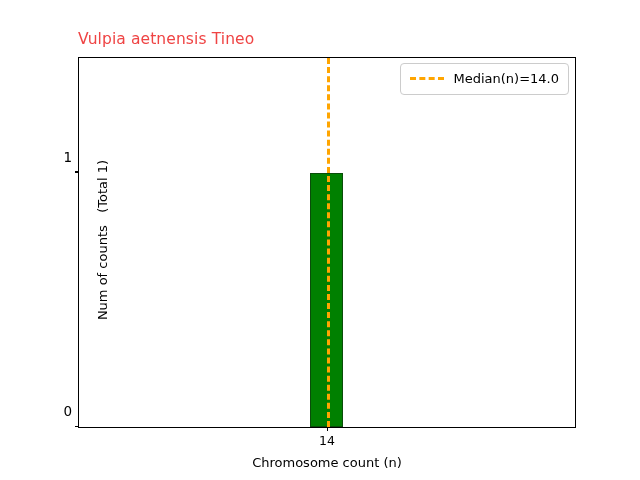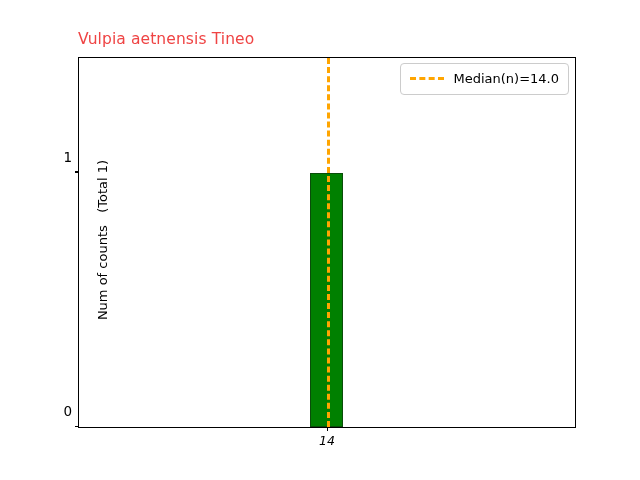--- a/index.html
+++ b/index.html
@@ -171,31 +171,32 @@
 
     <div id="median-line" style="left: 50%;"></div>
 
     <div class="ytick-mark" style="bottom: 0%;"></div>
     <div class="ytick-label" style="bottom: 0%;">0</div>
 
     <div class="ytick-mark" style="bottom: 68.97%;"></div>
     <div class="ytick-label" style="bottom: 68.97%;">1</div>
 
     <div class="xtick-mark" style="left: 50%;"></div>
-    <div class="xtick-label" style="left: 50%; font-style: italic;">14</div>
+    <div class="xtick-label" style="left: 50%;">14</div>
 
     <div id="legend">
       <div class="legend-row">
         <span class="legend-swatch">
           <span class="dash-sample"></span>
         </span>
         <span class="legend-text">Median(n)=14.0</span>
       </div>
     </div>
 
   </div>
 
   <div id="ylabel">
     <span class="yline1">Num of counts</span><span>&nbsp;&nbsp;&nbsp;</span><span class="yline2">(Total 1)</span>
   </div>
 
+  <div id="xlabel">Chromosome count (n)</div>
 
 </div>
 
 </body></html>

